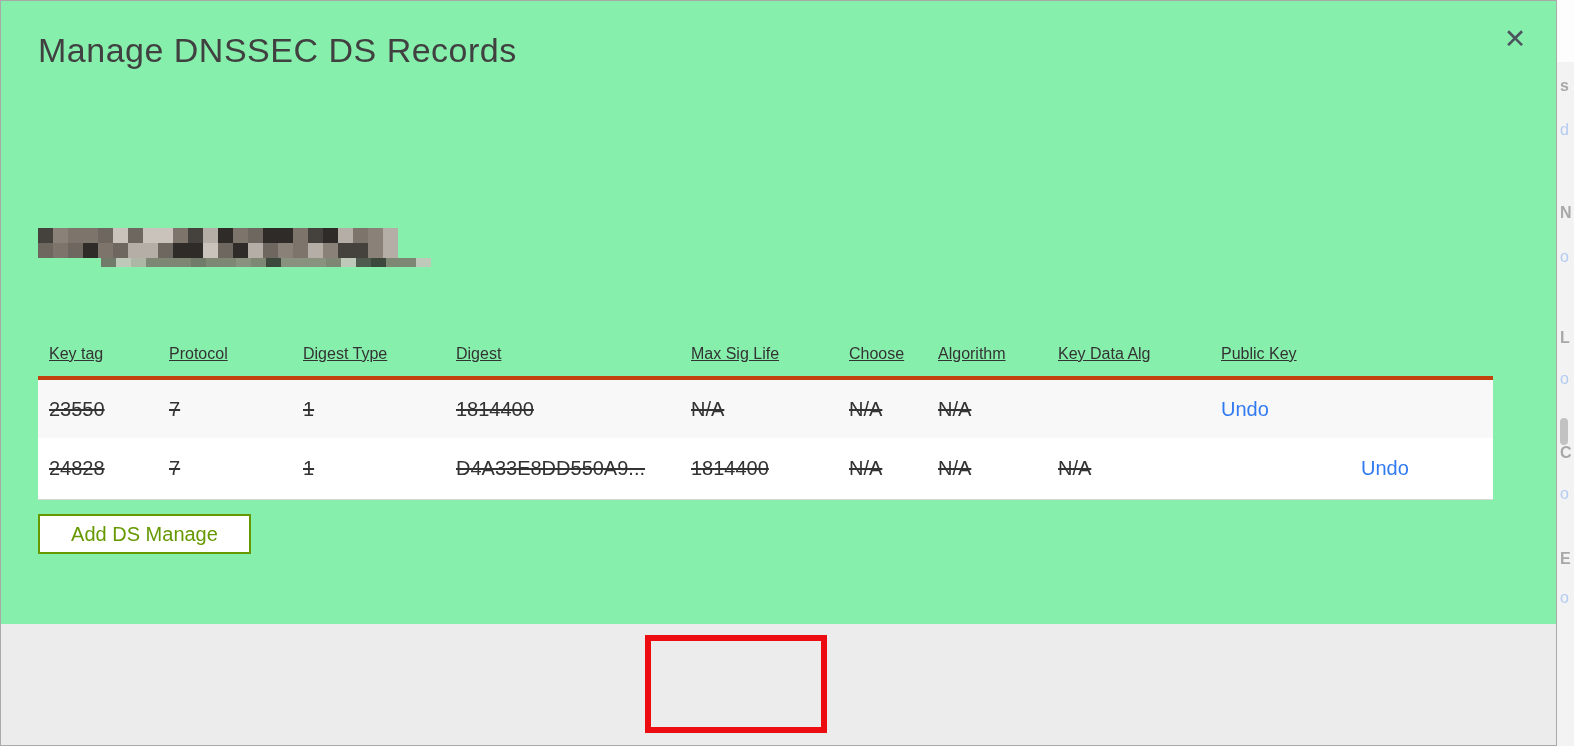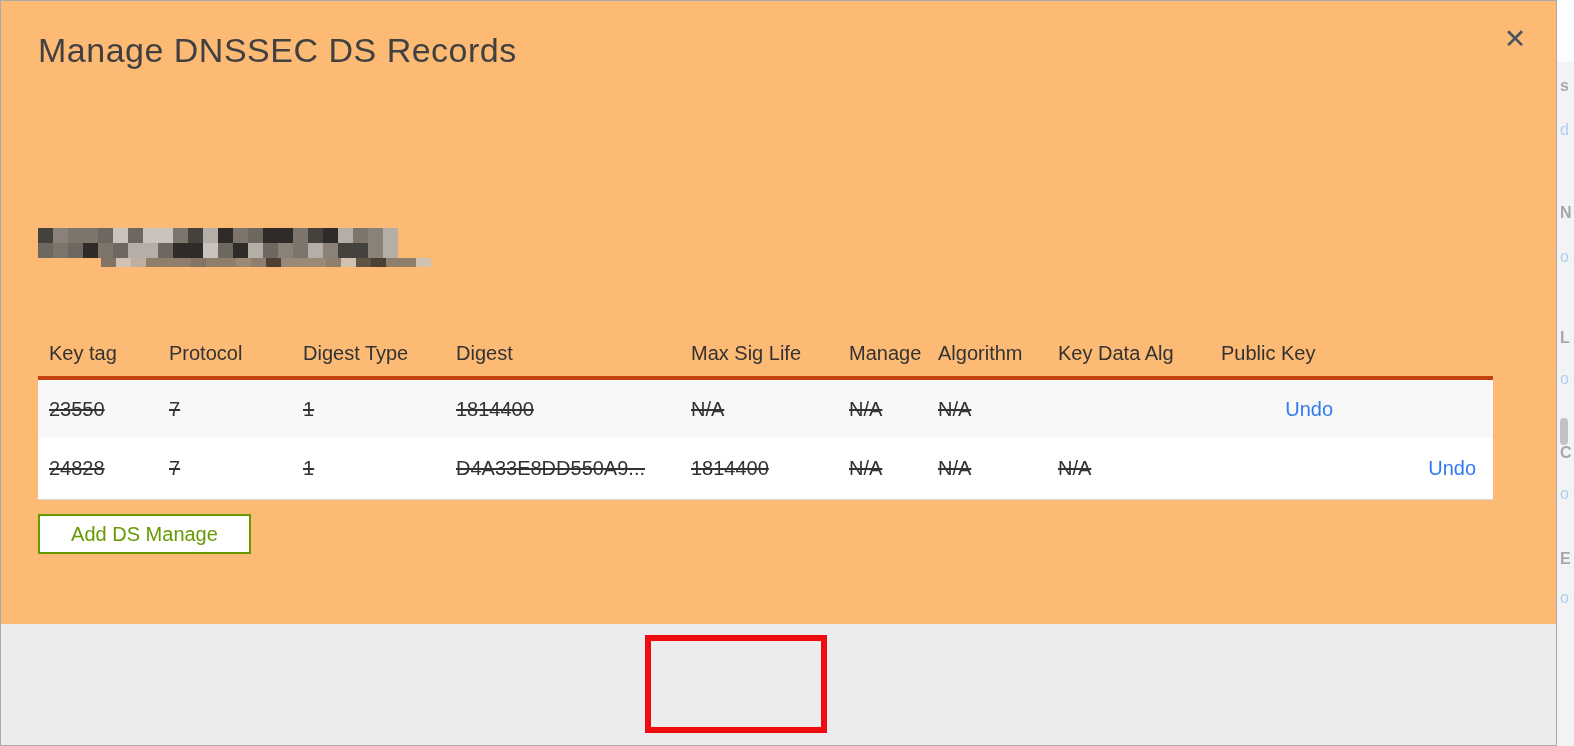--- a/index.html
+++ b/index.html
@@ -6,21 +6,21 @@
   html, body { background: #fff; }
   body {
     font-family: "Liberation Sans", "DejaVu Sans", sans-serif;
     width: 1574px; height: 746px; overflow: hidden; position: relative;
   }
   #canvas { position: relative; width: 1574px; height: 746px; overflow: hidden; background: #fff; }
 
   
   .modal {
     position: absolute; left: 0; top: 0; width: 1557px; height: 746px;
-    background: #fdba74; border: 1px solid #a9a9a9; overflow: hidden;
+    background: #86efac; border: 1px solid #a9a9a9; overflow: hidden;
   }
   .modal-title {
     position: absolute; left: 37px; top: 30px;
     font-size: 34px; font-weight: 300; color: #404040; letter-spacing: 0.5px;
   }
   .close-x {
     position: absolute; left: 1496px; top: 20px; width: 36px; height: 36px;
     font-size: 27px; font-weight: bold; color: #4c545e; text-align: center;
     line-height: 36px; cursor: pointer; user-select: none;
   }
@@ -36,29 +36,29 @@
     font-size: 23px; color: #333;
   }
 
   
   .ds-table { position: absolute; left: 37px; top: 330px; width: 1455px; }
   .trow {
     display: grid;
     grid-template-columns: 120px 134px 153px 235px 158px 89px 120px 163px 140px 1fr;
     align-items: center;
   }
-  .thead { height: 45px; font-size: 20px; color: #333; }
+  .thead { height: 45px; font-size: 16px; color: #333; text-decoration: underline; }
   .thead .cell { padding-left: 11px; }
   .tbody-row { height: 62px; font-size: 20px; color: #333; background: #fff; }
   .tbody-row:first-of-type { border-top: 4px solid #c2410c; }
   .tbody-row:last-of-type { border-bottom: 1px solid #d6d6d6; }
   .tbody-row.alt { background: #f8f8f8; }
   .tbody-row .cell { padding-left: 11px; }
   .tbody-row .cell.struck { text-decoration: line-through; }
-  .cell.action { text-align: right; padding-right: 17px; }
+  .cell.action { text-align: left; padding-right: 17px; }
   a.undo-link, a.cancel-link {
     color: #317af2; text-decoration: none; cursor: pointer;
   }
 
   
   .add-btn {
     position: absolute; left: 37px; top: 513px; width: 213px; height: 40px;
     background: #fff; border: 2px solid #669900; color: #669900;
     font-size: 20px; font-family: inherit; cursor: pointer;
     display: flex; align-items: center; justify-content: center;
@@ -104,21 +104,21 @@
     <div id="redact-sub" class="redact-block"><span class="px" style="width: 15px; height: 9px; background-color: rgb(110, 103, 95);"></span><span class="px" style="width: 15px; height: 9px; background-color: rgb(201, 195, 188);"></span><span class="px" style="width: 15px; height: 9px; background-color: rgb(181, 174, 166);"></span><span class="px" style="width: 15px; height: 9px; background-color: rgb(125, 116, 107);"></span><span class="px" style="width: 15px; height: 9px; background-color: rgb(125, 116, 107);"></span><span class="px" style="width: 15px; height: 9px; background-color: rgb(125, 116, 107);"></span><span class="px" style="width: 15px; height: 9px; background-color: rgb(110, 103, 95);"></span><span class="px" style="width: 15px; height: 9px; background-color: rgb(125, 116, 107);"></span><span class="px" style="width: 15px; height: 9px; background-color: rgb(125, 116, 107);"></span><span class="px" style="width: 15px; height: 9px; background-color: rgb(138, 129, 120);"></span><span class="px" style="width: 15px; height: 9px; background-color: rgb(125, 116, 107);"></span><span class="px" style="width: 15px; height: 9px; background-color: rgb(47, 43, 40);"></span><span class="px" style="width: 15px; height: 9px; background-color: rgb(138, 129, 120);"></span><span class="px" style="width: 15px; height: 9px; background-color: rgb(138, 129, 120);"></span><span class="px" style="width: 15px; height: 9px; background-color: rgb(138, 129, 120);"></span><span class="px" style="width: 15px; height: 9px; background-color: rgb(125, 116, 107);"></span><span class="px" style="width: 15px; height: 9px; background-color: rgb(201, 195, 188);"></span><span class="px" style="width: 15px; height: 9px; background-color: rgb(69, 65, 61);"></span><span class="px" style="width: 15px; height: 9px; background-color: rgb(47, 43, 40);"></span><span class="px" style="width: 15px; height: 9px; background-color: rgb(125, 116, 107);"></span><span class="px" style="width: 15px; height: 9px; background-color: rgb(125, 116, 107);"></span><span class="px" style="width: 15px; height: 9px; background-color: rgb(201, 195, 188);"></span></div>
 
 
     <div class="ds-table">
       <div class="trow thead">
         <div class="cell">Key tag</div>
         <div class="cell">Protocol</div>
         <div class="cell">Digest Type</div>
         <div class="cell">Digest</div>
         <div class="cell">Max Sig Life</div>
-        <div class="cell">Manage</div>
+        <div class="cell">Choose</div>
         <div class="cell">Algorithm</div>
         <div class="cell">Key Data Alg</div>
         <div class="cell">Public Key</div>
         <div class="cell action"></div>
       </div>
 
       <div id="table-body">
 
       <div class="trow tbody-row alt" style="">
           <div class="cell struck">23550</div>

